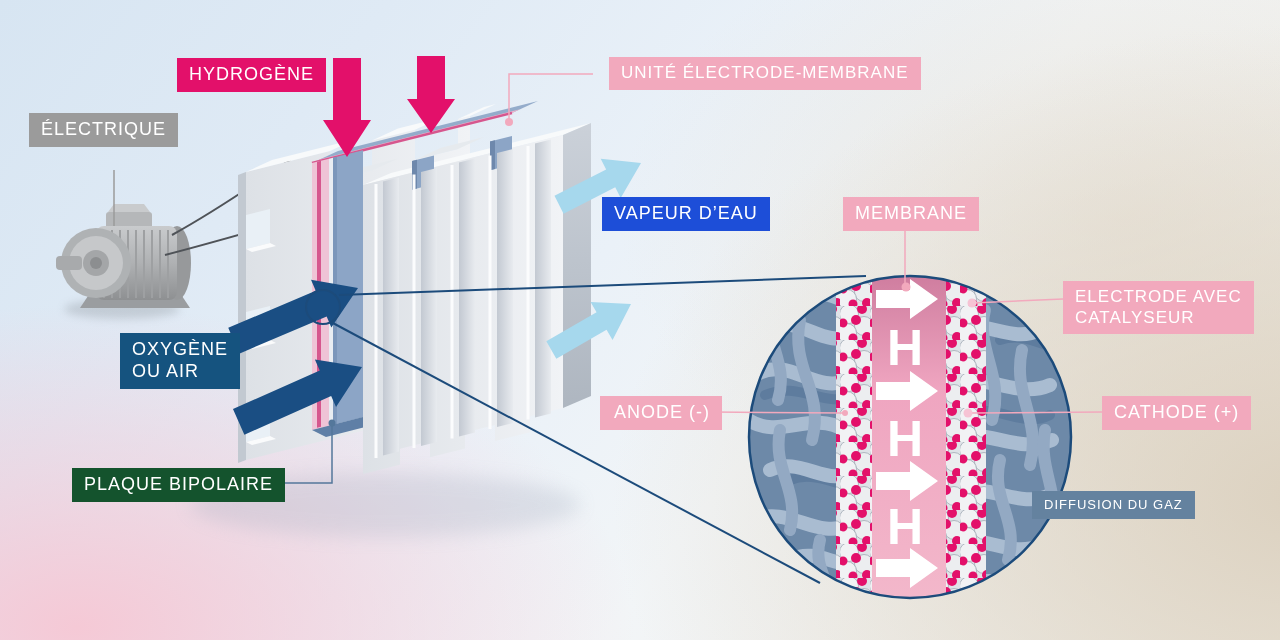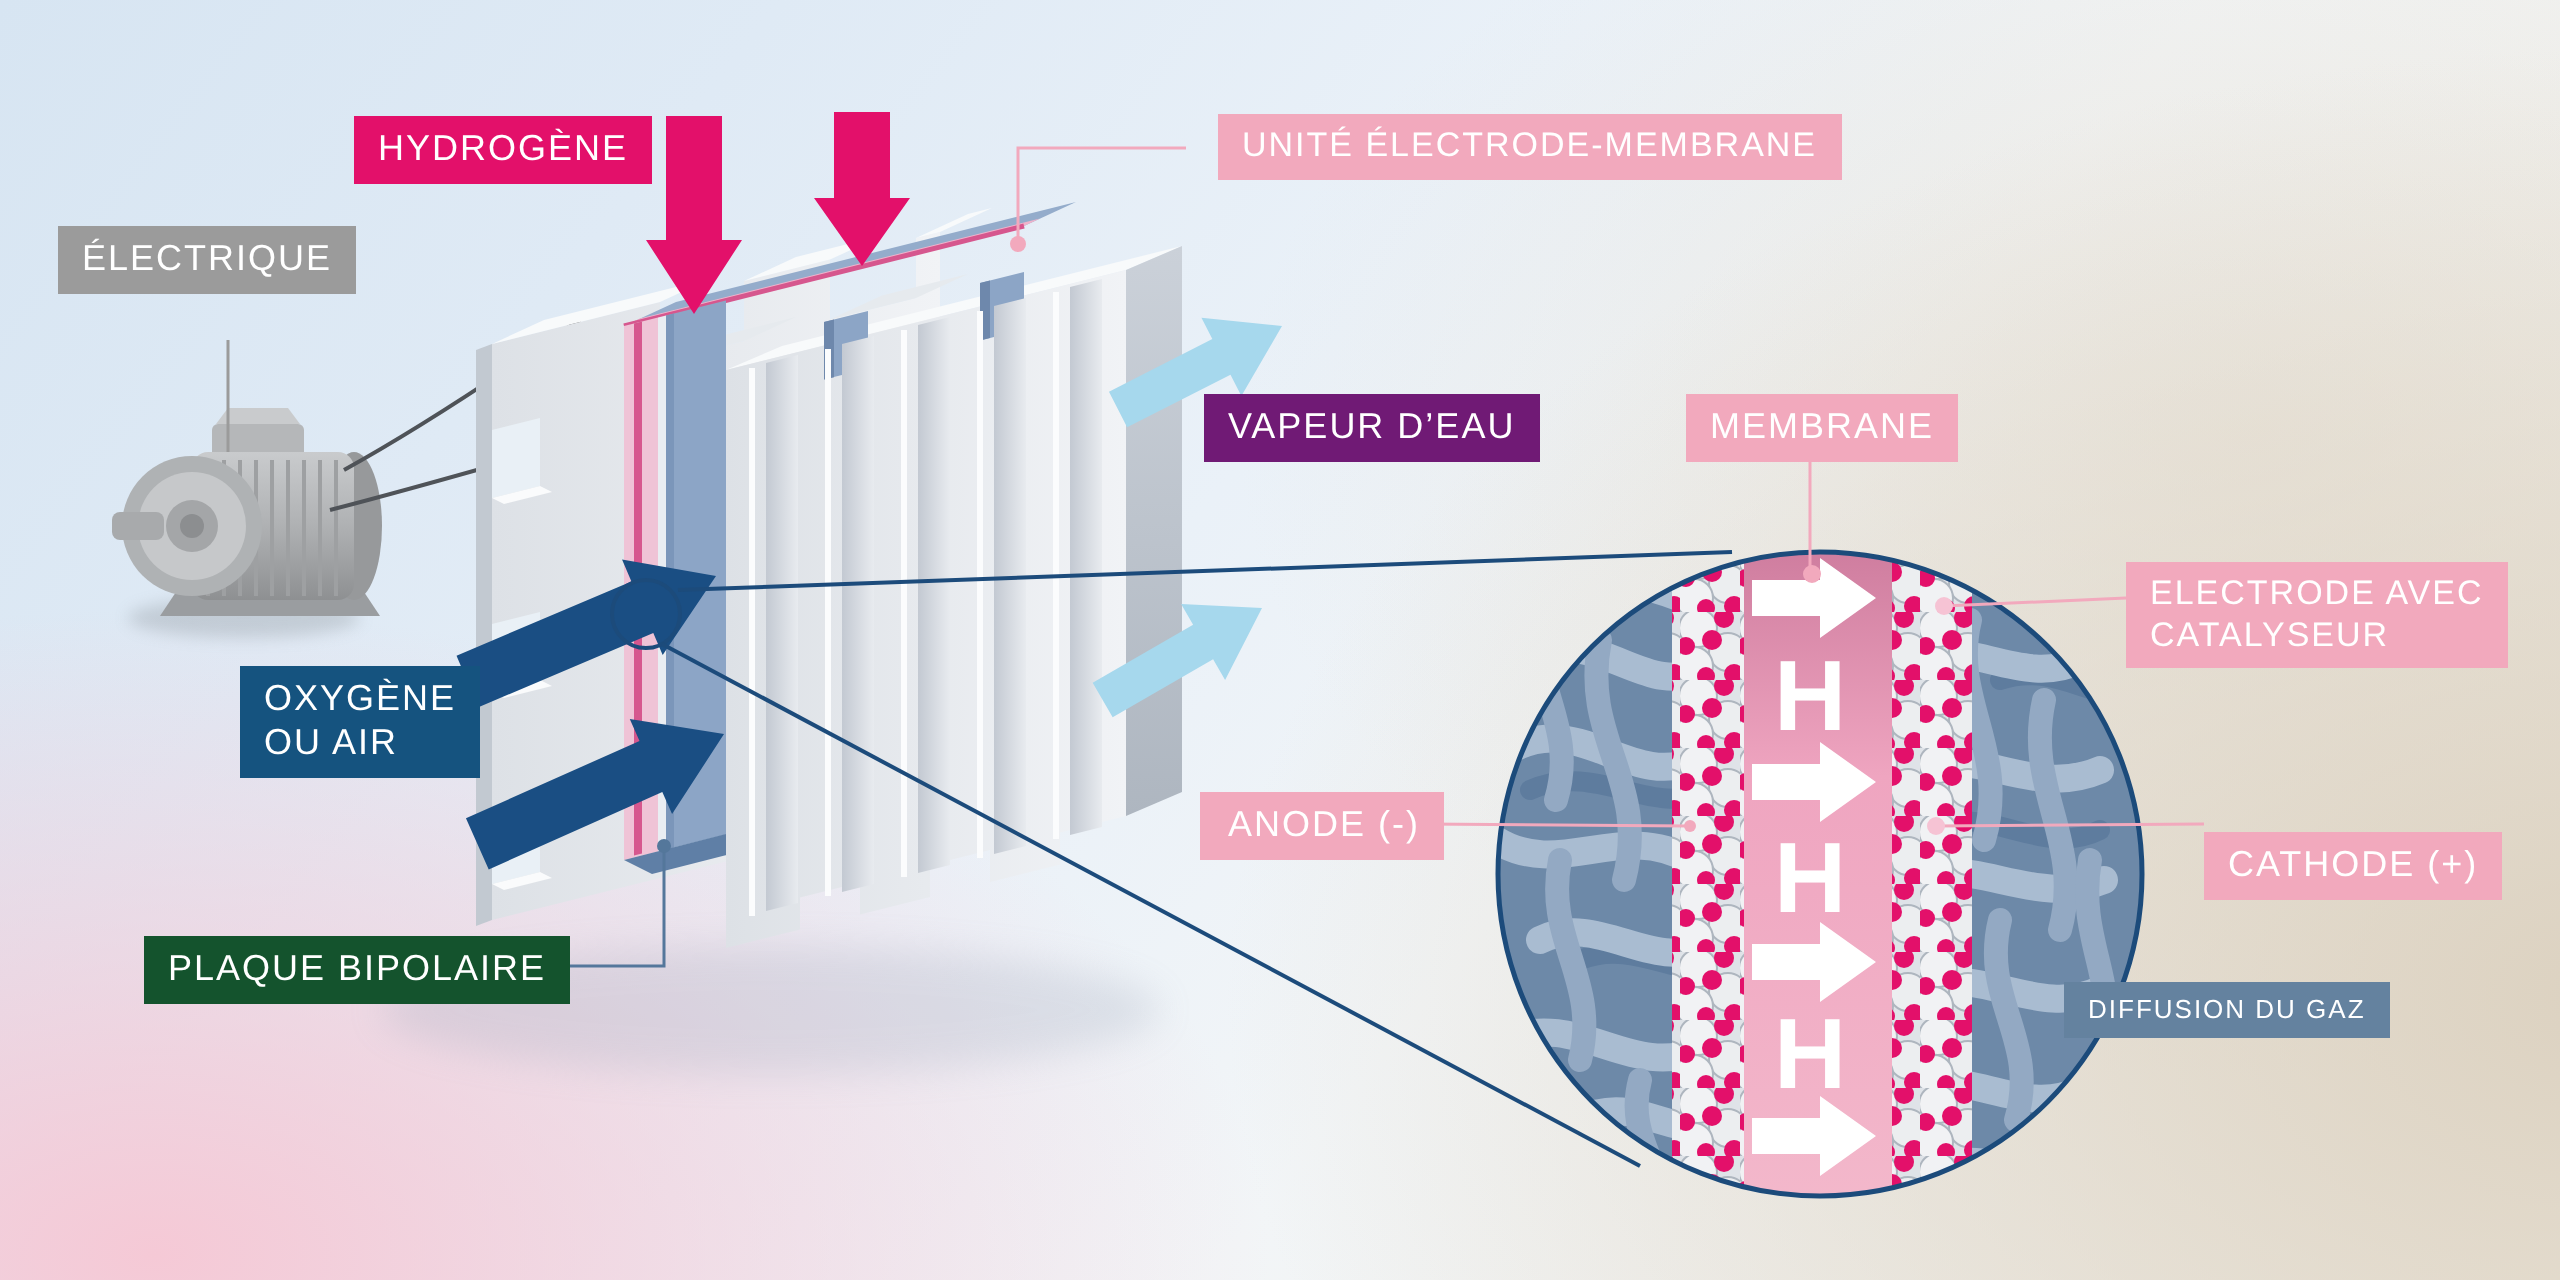--- a/index.html
+++ b/index.html
@@ -15,26 +15,26 @@
   #stage{position:absolute;inset:0;}
   svg.art{position:absolute;left:0;top:0;z-index:1;}
   .lbl{
     position:absolute;z-index:2;color:#fff;font-weight:400;
     font-size:18px;letter-spacing:1px;padding:6px 12px;line-height:1.22;
     white-space:nowrap;
   }
   #lbl-hydrogene{left:177px;top:58px;background:#E3106A;}
   #lbl-transfo{left:29px;top:113px;background:#9B9B9B;}
   #lbl-unite{left:593px;top:57px;background:#F2A9BD;font-size:17px;margin-left:16px;}
-  #lbl-vapeur{left:602px;top:197px;background:#701a75;}
+  #lbl-vapeur{left:602px;top:197px;background:#1d4ed8;}
   #lbl-membrane{left:843px;top:197px;background:#F2A9BD;}
   #lbl-oxygene{left:120px;top:333px;background:#15537F;}
   #lbl-plaque{left:72px;top:468px;background:#14532d;}
   #lbl-anode{left:600px;top:396px;background:#F2A9BD;padding-left:14px;}
-  #lbl-cathode{left:1102px;top:416px;background:#F2A9BD;}
+  #lbl-cathode{left:1102px;top:396px;background:#F2A9BD;}
   #lbl-electrode{left:1063px;top:281px;background:#F2A9BD;font-size:17px;}
   #lbl-diffusion{left:1032px;top:491px;background:#64829F;font-size:13px;z-index:3;}
 </style>
 </head>
 <body>
 
 <div id="stage">
 
 <svg class="art" width="1280" height="640" viewBox="0 0 1280 640">
   <defs>

